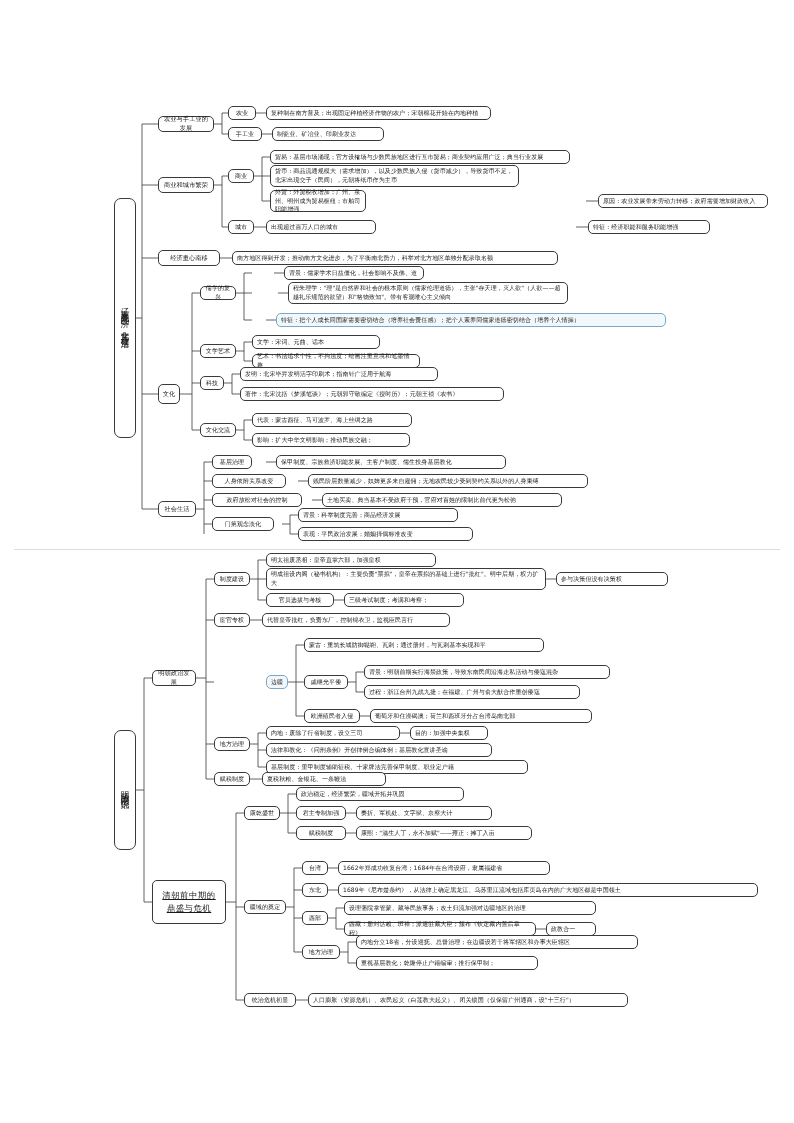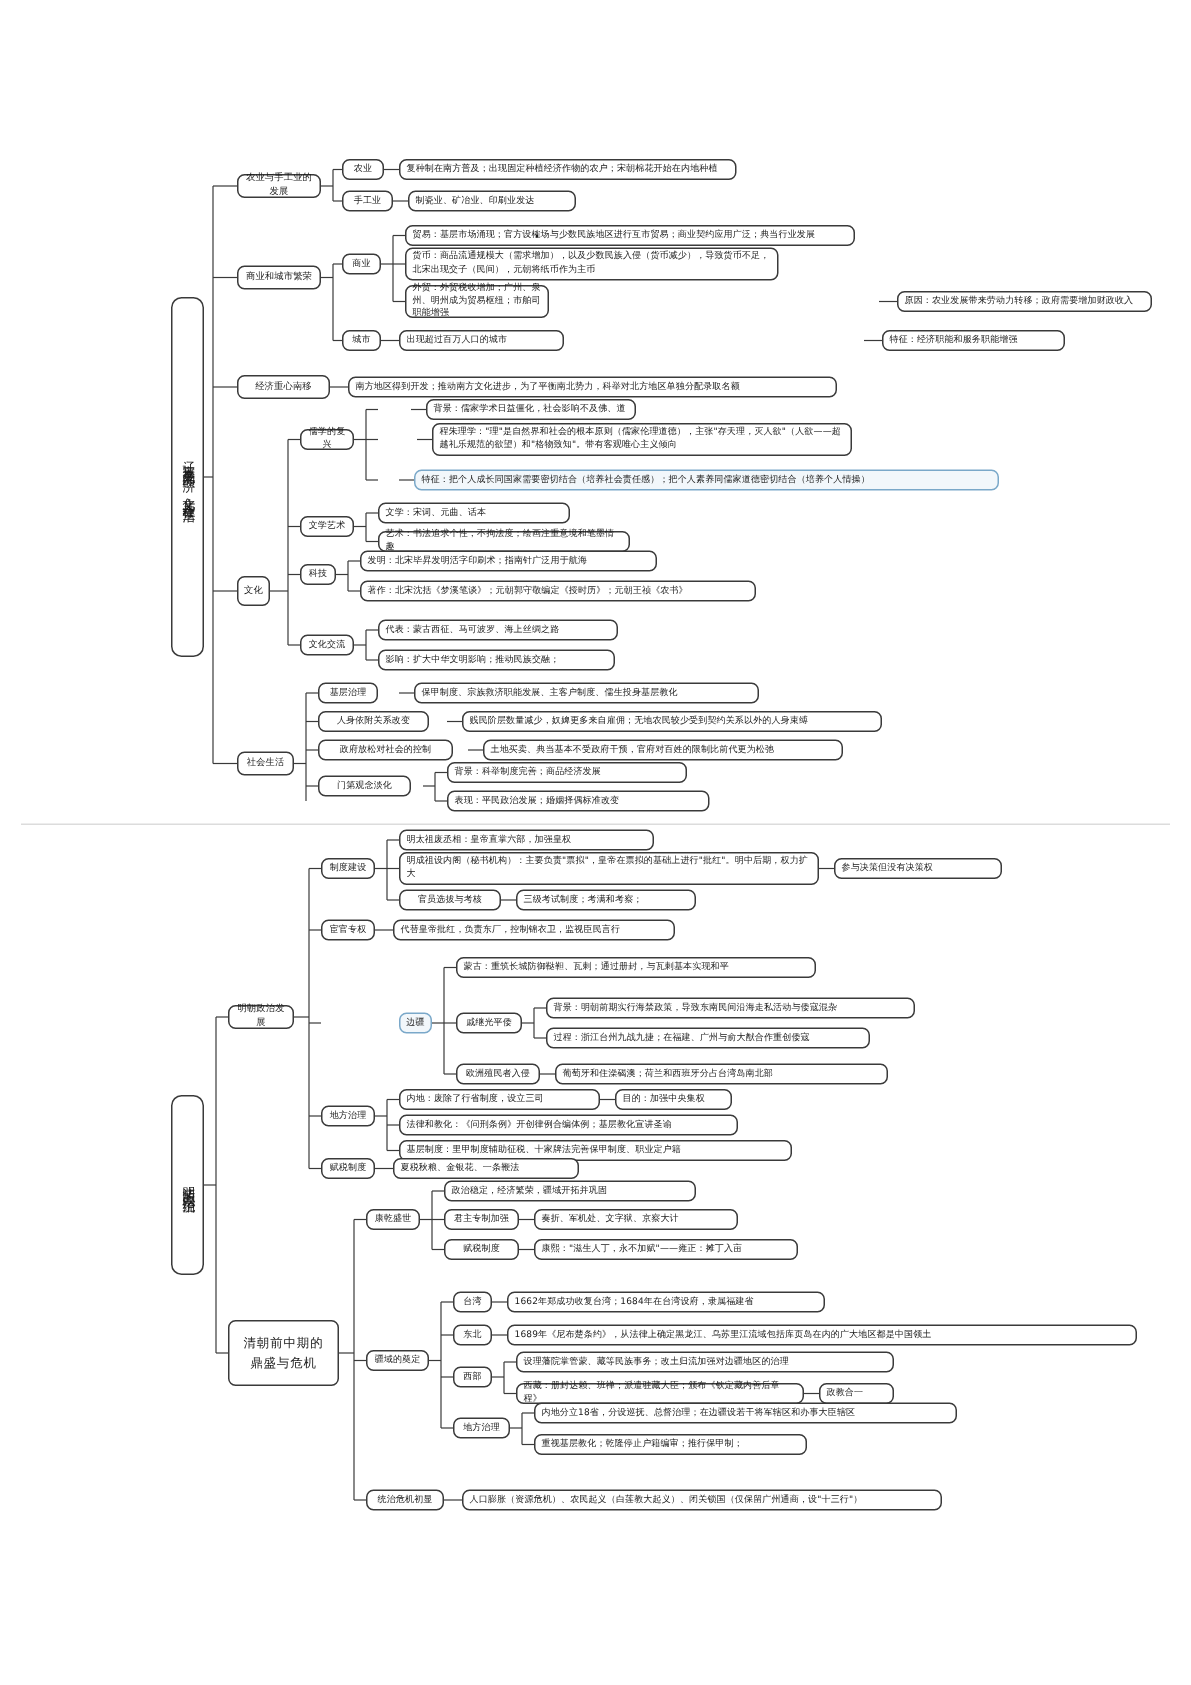--- a/index.html
+++ b/index.html
@@ -38,20 +38,21 @@
     padding:6px 3px;
   }
   .node.root2{
     writing-mode:horizontal-tb;
     font-size:8.3px;
     letter-spacing:0.6px;
     line-height:1.55;
     justify-content:center;
     text-align:center;
     padding:4px 5px;
+    text-decoration:underline;
   }
   .node.lvl2{font-size:6.2px;justify-content:center;text-align:center;padding:2px 3px;}
   .node.lvl3{font-size:6.0px;justify-content:center;text-align:center;padding:2px 3px;}
   .node.leaf{font-size:6.0px;justify-content:flex-start;text-align:left;}
   .node.hl{border-color:#7aa8c9;background:#f2f7fb;}
   .divider{position:absolute;left:14px;right:14px;height:1px;background:#dcdcdc;}
 </style>
 </head>
 <body>
 

